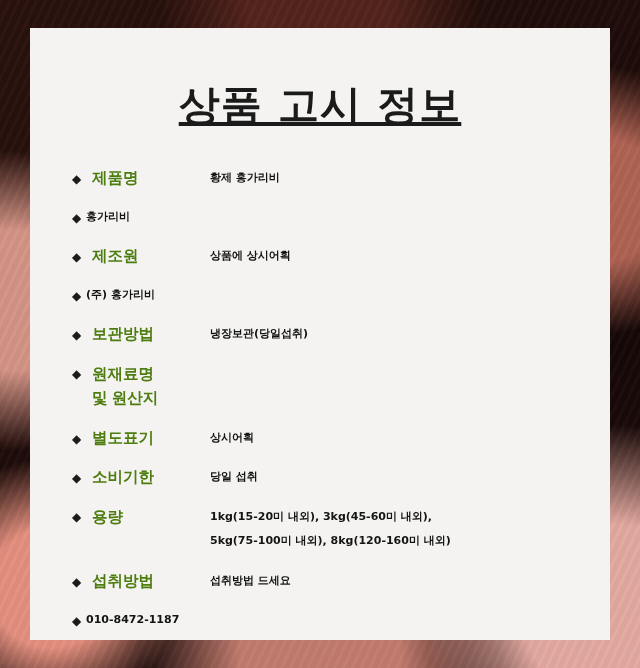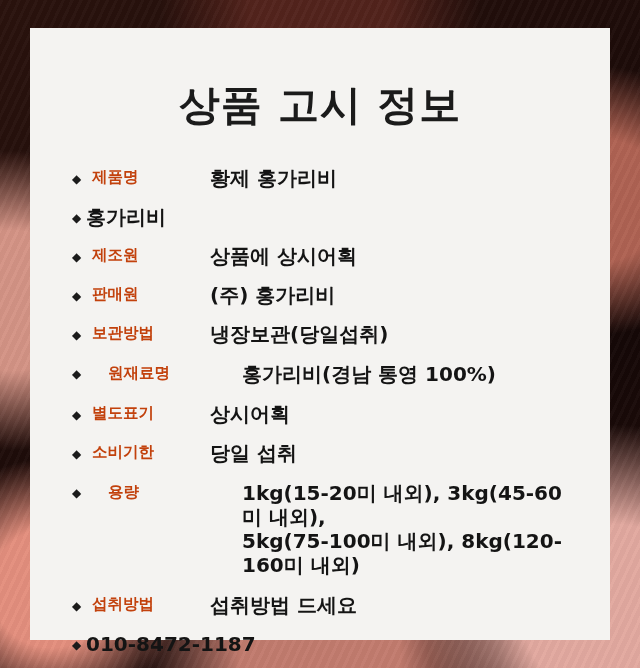--- a/index.html
+++ b/index.html
@@ -51,20 +51,21 @@
     padding: 40px 34px 26px 34px;
   }
   .title {
     text-align: center;
     font-size: 41px;
     font-weight: 700;
     letter-spacing: 1px;
     color: #1b1b1b;
     margin: 10px 0 34px 0;
     font-family: "DejaVu Sans", "Liberation Sans", sans-serif;
+    text-decoration: underline;
   }
   .rows {
     padding: 0 6px 0 8px;
   }
   .row {
     display: flex;
     align-items: flex-start;
     margin-bottom: 17px;
   }
   .bullet {
@@ -72,44 +73,43 @@
     flex: 0 0 14px;
     font-size: 12px;
     line-height: 22px;
     color: #1b1b1b;
     transform: translateY(1px);
   }
   .label {
     flex: 0 0 124px;
     font-size: 15.5px;
     font-weight: 700;
-    color: #c2410c;
+    color: #4d7c0f;
     line-height: 22px;
     padding-left: 6px;
     box-sizing: border-box;
-    font-family: Liberation Mono, monospace;
+    font-family: Liberation Sans, sans-serif;
   }
   .label .label-line2 {
     display: block;
   }
   .value {
     flex: 1 1 auto;
-    font-size: 20px;
+    font-size: 11px;
     font-weight: 700;
     color: #141414;
     line-height: 22px;
     font-family: "DejaVu Sans", "Liberation Sans", sans-serif;
   }
   .value .value-line2 {
     display: block;
   }
   .row-tall .label,
   .row-tall .value {
     line-height: 24px;
-    margin-left: 16px;
   }
 </style>
 </head>
 <body>
 
 <div class="page">
   <div class="bg"></div>
 
   <div class="card">
     <div class="title">상품 고시 정보</div>
@@ -128,36 +128,35 @@
       </div>
 
       <div class="row">
         <span class="bullet">◆</span>
         <span class="label">제조원</span>
         <span class="value">상품에 상시어획</span>
       </div>
 
       <div class="row">
         <span class="bullet">◆</span>
-        <span class="label">판매원</span>
         <span class="value">(주) 홍가리비</span>
       </div>
 
       <div class="row">
         <span class="bullet">◆</span>
         <span class="label">보관방법</span>
         <span class="value">냉장보관(당일섭취)</span>
       </div>
 
       <div class="row row-tall">
         <span class="bullet">◆</span>
         <span class="label">
           <span>원재료명</span>
+          <span class="label-line2">및 원산지</span>
         </span>
-        <span class="value">홍가리비(경남 통영 100%)</span>
       </div>
 
       <div class="row">
         <span class="bullet">◆</span>
         <span class="label">별도표기</span>
         <span class="value">상시어획</span>
       </div>
 
       <div class="row">
         <span class="bullet">◆</span>

